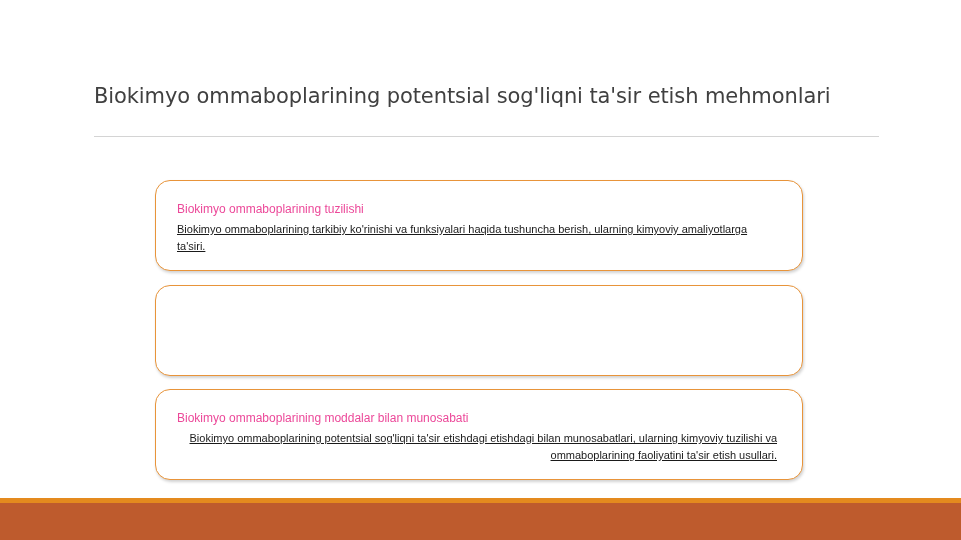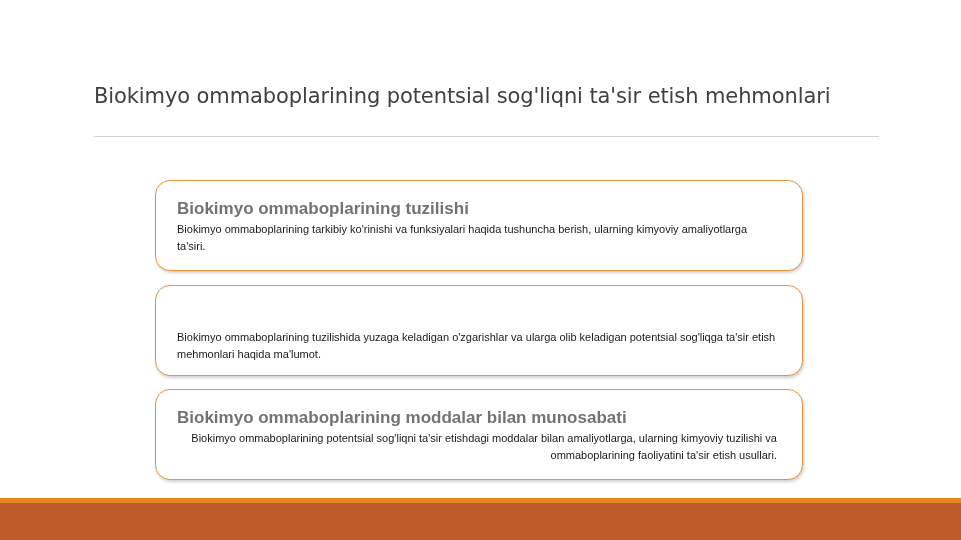--- a/index.html
+++ b/index.html
@@ -50,35 +50,36 @@
       box-sizing: border-box;
     }
     .card-1 { top: 180px; }
     .card-2 { top: 285px; }
     .card-3 { top: 389px; text-align: right; }
     .card-heading {
       position: absolute;
       left: 21px;
       top: 20px;
       font-family: "Liberation Sans", sans-serif;
-      font-weight: bold;
-      font-size: 17px;
+      font-weight: normal;
+      font-size: 12px;
       line-height: 16px;
-      color: #737373;
+      color: #ec4899;
       white-space: nowrap;
     }
     .card-body {
       position: absolute;
       left: 21px;
       top: 40px;
       width: 600px;
       font-family: "Liberation Sans", sans-serif;
       font-size: 11px;
       line-height: 17px;
       color: #1a1a1a;
+      text-decoration: underline;
     }
     .card-2 .card-body { top: 43px; }
     .footer-stripe {
       position: absolute;
       left: 0;
       top: 498px;
       width: 961px;
       height: 5px;
       background: #e48a1e;
     }
@@ -97,23 +98,22 @@
 <div class="slide">
   <div class="title">Biokimyo ommaboplarining potentsial sog'liqni ta'sir etish mehmonlari</div>
   <div class="title-rule"></div>
 
   <div class="card card-1">
     <div class="card-heading">Biokimyo ommaboplarining tuzilishi</div>
     <div class="card-body">Biokimyo ommaboplarining tarkibiy ko'rinishi va funksiyalari haqida tushuncha berish, ularning kimyoviy amaliyotlarga ta'siri.</div>
   </div>
 
   <div class="card card-2">
-    <div class="card-body">Biokimyo ommaboplarining tuzilishida yuzaga keladigan o'zgarishlar va ularga olib keladigan potentsial sog'liqga ta'sir etish mehmonlari haqida ma'lumot.</div>
   </div>
 
   <div class="card card-3">
     <div class="card-heading">Biokimyo ommaboplarining moddalar bilan munosabati</div>
-    <div class="card-body">Biokimyo ommaboplarining potentsial sog'liqni ta'sir etishdagi moddalar bilan amaliyotlarga, ularning kimyoviy tuzilishi va ommaboplarining faoliyatini ta'sir etish usullari.</div>
+    <div class="card-body">Biokimyo ommaboplarining potentsial sog'liqni ta'sir etishdagi etishdagi bilan munosabatlari, ularning kimyoviy tuzilishi va ommaboplarining faoliyatini ta'sir etish usullari.</div>
   </div>
 
   <div class="footer-stripe"></div>
   <div class="footer-band"></div>
 </div>
 
 </body></html>

